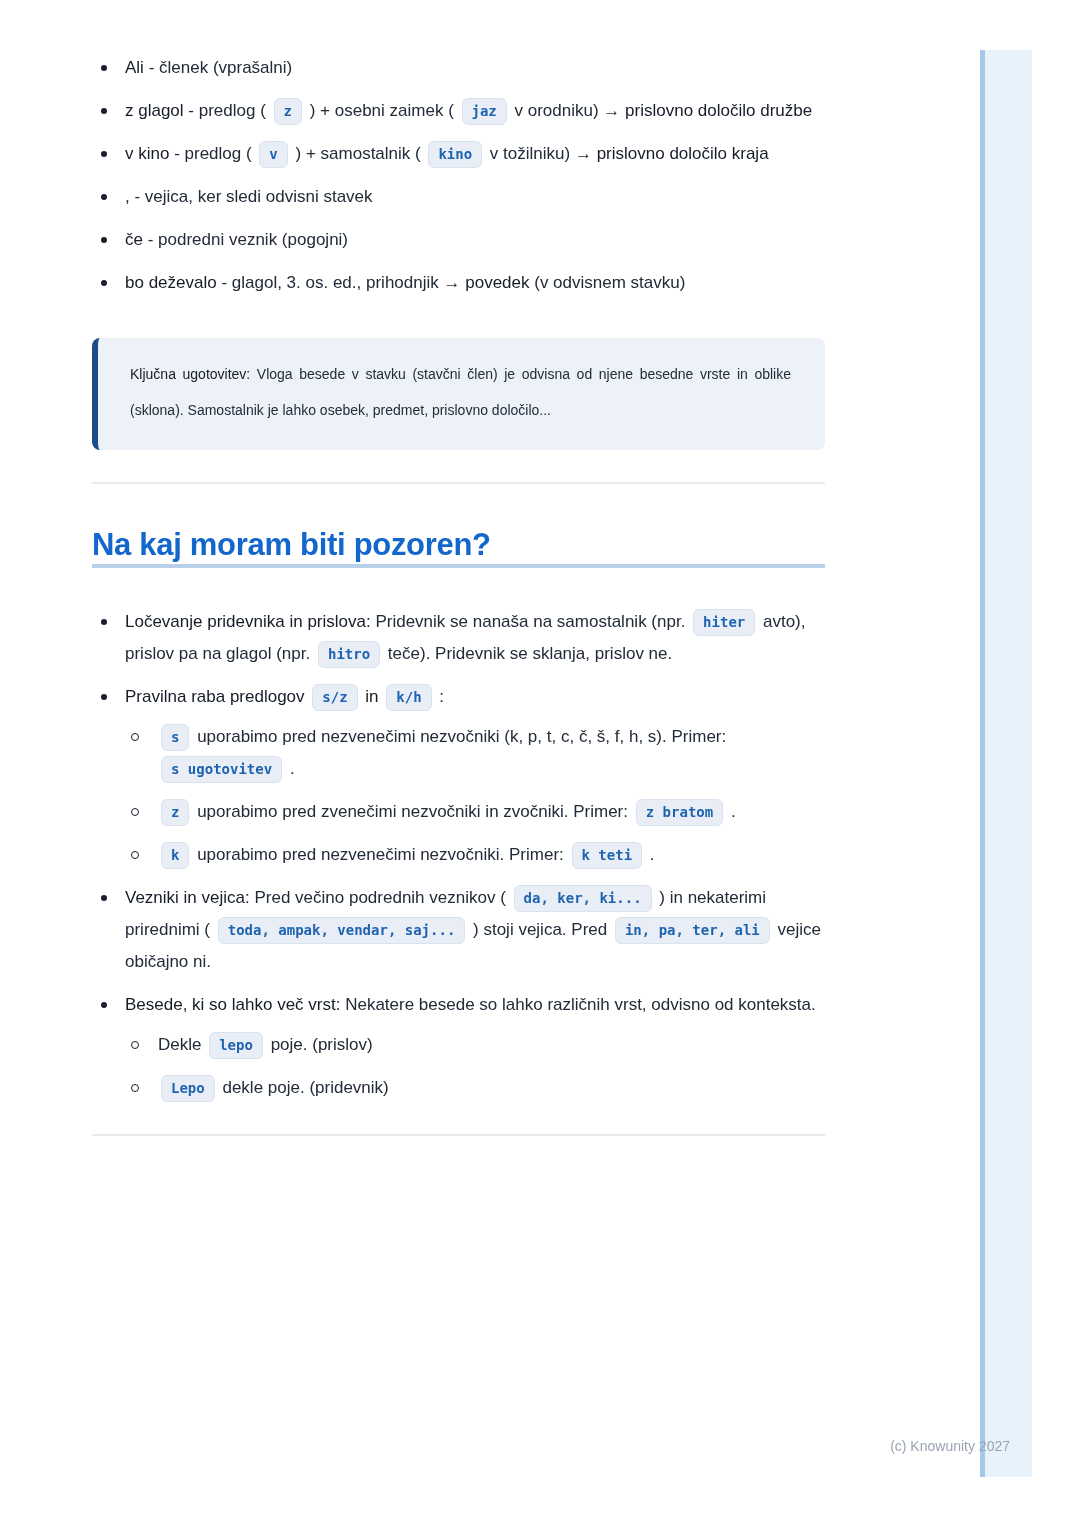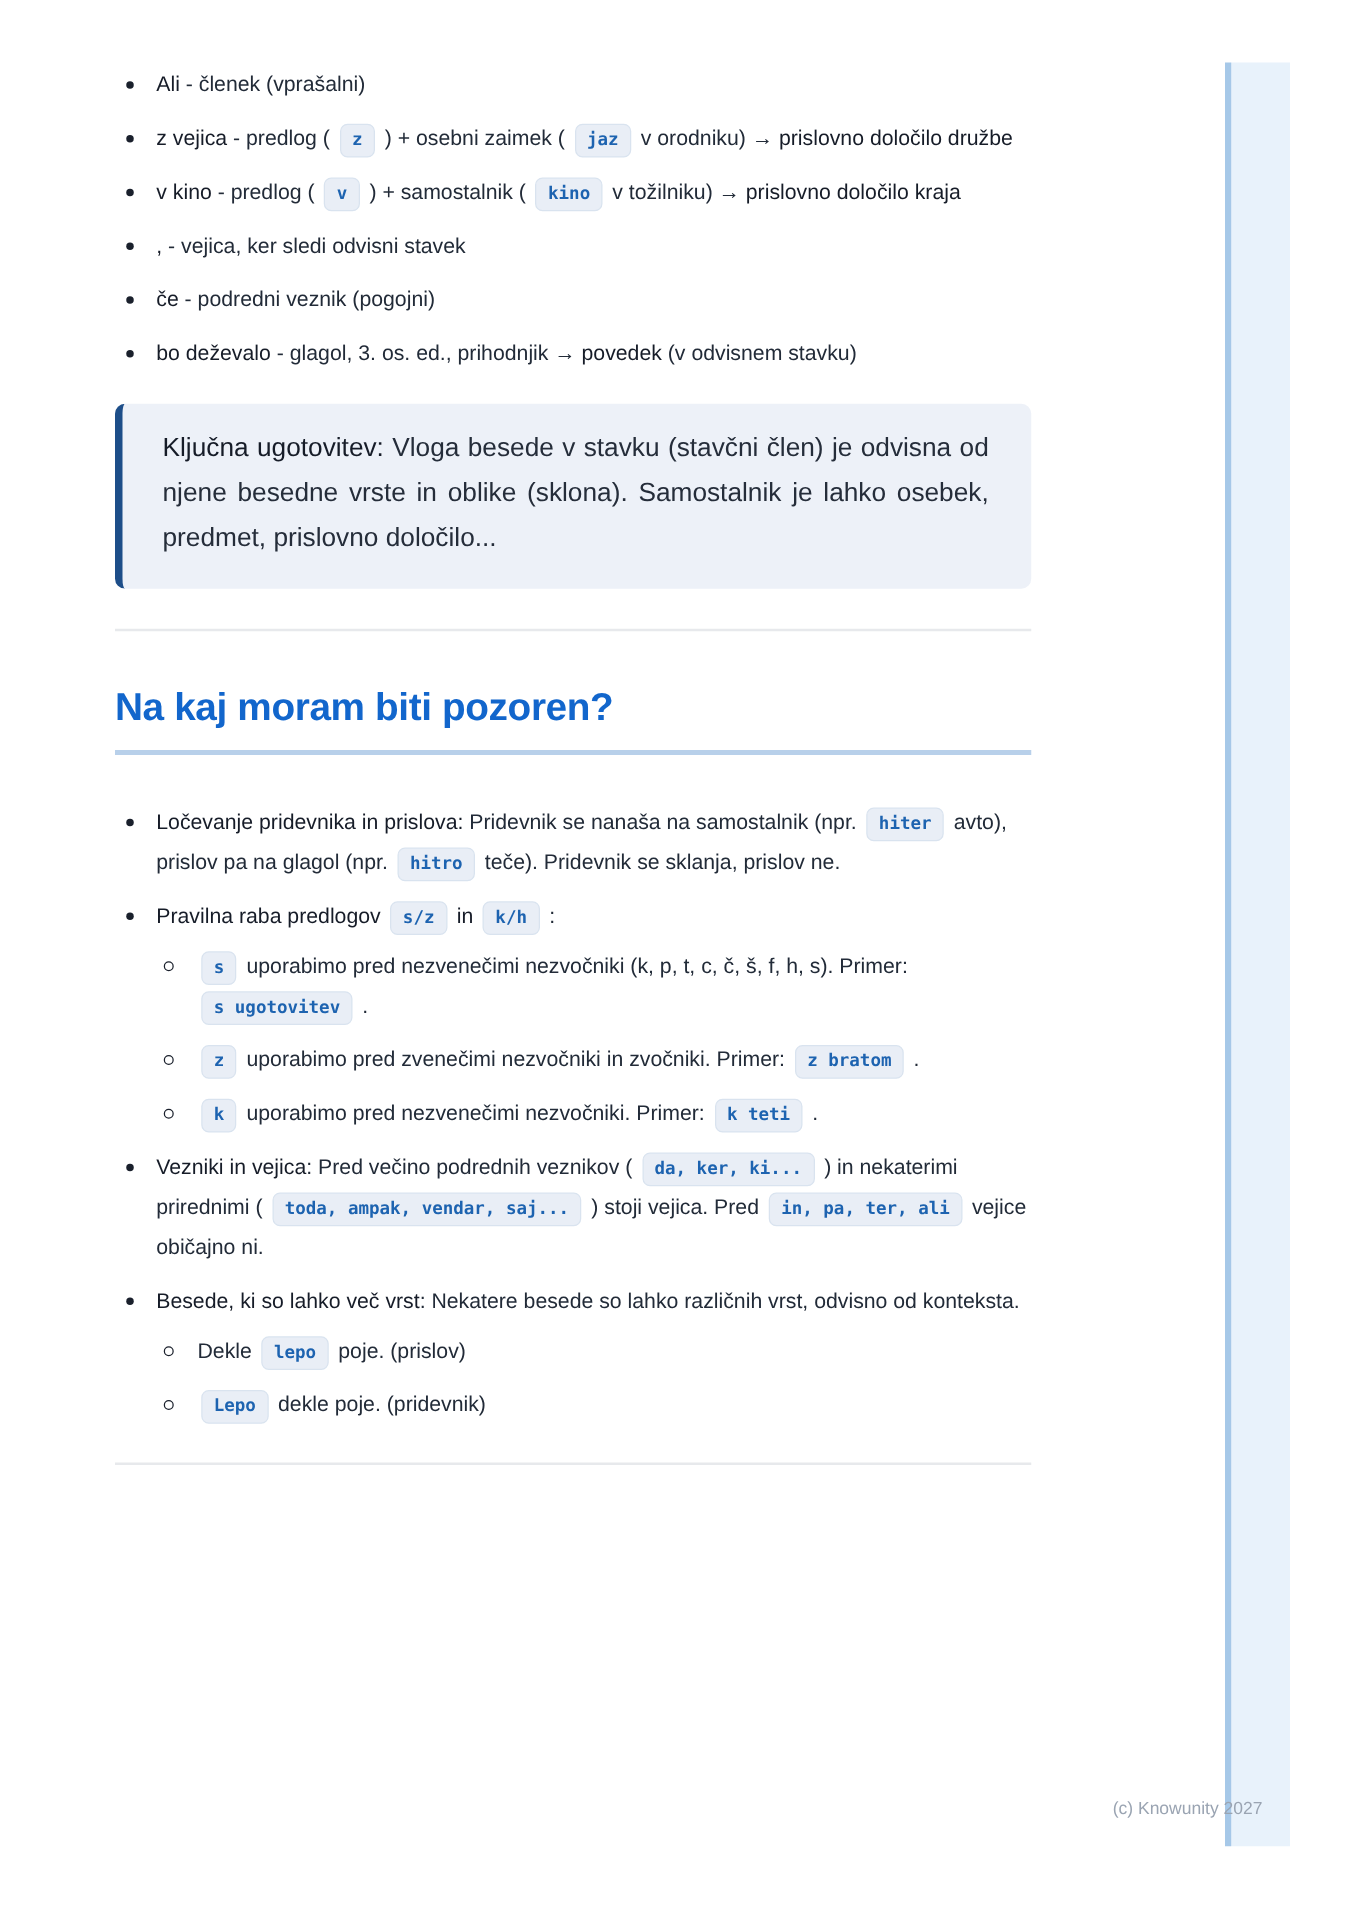--- a/index.html
+++ b/index.html
@@ -63,40 +63,40 @@
     border-radius:6px;
     padding:2px 9px 3px;
     margin:0 3px;
     white-space:nowrap;
     display:inline-block;
     line-height:20px;
     vertical-align:baseline;
   }
   
   .callout {
-    margin-top:24px;
+    margin-top:39px;
     background:#edf1f8;
     border-left:6px solid #1d4e89;
     border-radius:8px;
     padding:18px 34px 22px 32px;
-    font-size:21px;
+    font-size:14px;
     line-height:36px;
     text-align:justify;
     color:#252d3a;
   }
   
   .divider {
     border:none;
     border-top:2px solid #e7e9ec;
     margin:32px 0 0 0;
   }
   .divider.bottom { margin-top:30px; }
   h2.section-title {
     margin:42px 0 0 0;
-    padding-bottom:15px;
+    padding-bottom:0;
     font-size:31px;
     line-height:38px;
     font-weight:bold;
     letter-spacing:-0.3px;
     color:#1266cc;
     border-bottom:4px solid #b8d0ea;
   }
   .tips-wrap { margin-top:38px; }
   
   .scroll-track {
@@ -121,21 +121,21 @@
     z-index:3;
   }
 </style>
 </head>
 <body>
 
 <div class="content">
 
   <ul class="main-list">
       <li><span><strong>Ali</strong> - členek (vprašalni)</span></li>
-      <li><span><strong>z vejica</strong> - predlog ( <code class="chip">z</code> ) + osebni zaimek ( <code class="chip">jaz</code> v orodniku) → <strong>prislovno določilo družbe</strong></span></li>
+      <li><span><strong>z glagol</strong> - predlog ( <code class="chip">z</code> ) + osebni zaimek ( <code class="chip">jaz</code> v orodniku) → <strong>prislovno določilo družbe</strong></span></li>
       <li><span><strong>v kino</strong> - predlog ( <code class="chip">v</code> ) + samostalnik ( <code class="chip">kino</code> v tožilniku) → <strong>prislovno določilo kraja</strong></span></li>
       <li><span><strong>,</strong> - vejica, ker sledi odvisni stavek</span></li>
       <li><span><strong>če</strong> - podredni veznik (pogojni)</span></li>
       <li><span><strong>bo deževalo</strong> - glagol, 3. os. ed., prihodnjik → <strong>povedek</strong> (v odvisnem stavku)</span></li>
     </ul>
 
   <div class="callout">
     <span><strong>Ključna ugotovitev:</strong> Vloga besede v stavku (stavčni člen) je odvisna od njene besedne vrste in oblike (sklona). Samostalnik je lahko osebek, predmet, prislovno določilo...</span>
   </div>
 

